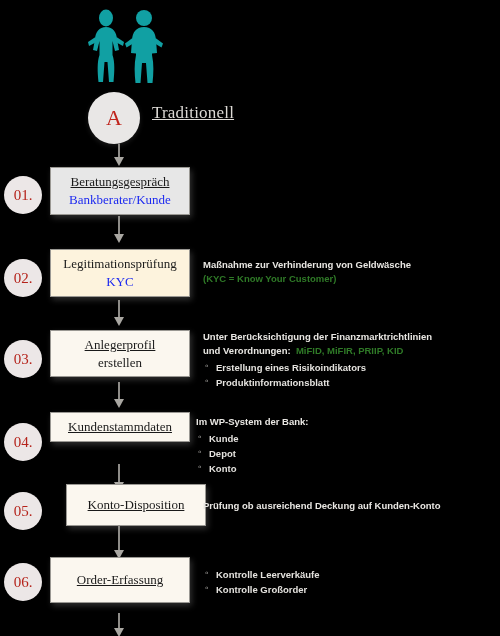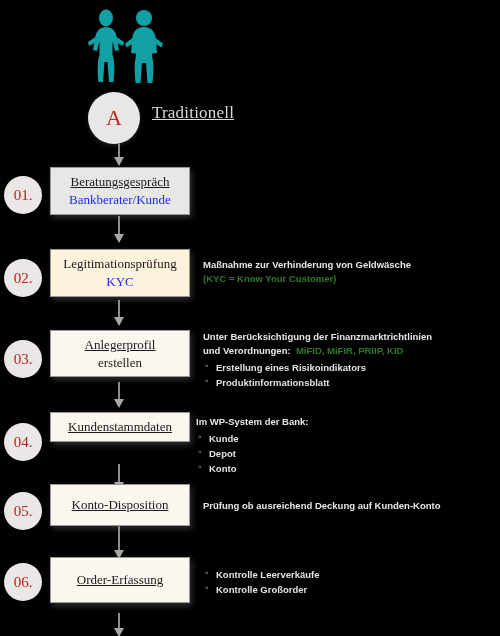--- a/index.html
+++ b/index.html
@@ -225,21 +225,21 @@
     <span class="hd">Im WP-System der Bank:</span>
     <ul>
       <li>Kunde</li>
       <li>Depot</li>
       <li>Konto</li>
     </ul>
   </div>
   <div class="arrow" style="top:464px;height:19px;"></div>
 
   <div class="num" style="top:492px;">05.</div>
-  <div class="box ivory" style="top:484px; padding:11px 8px;">
+  <div class="box ivory" style="top:484px; padding:11px 8px;margin-left:16px;">
     <div class="line1 underlined">Konto-Disposition</div>
   </div>
   <div class="note" style="left:203px; top:499px; width:292px;">
     <span class="hd">Prüfung ob ausreichend Deckung auf Kunden-Konto</span>
   </div>
   <div class="arrow" style="top:525px;height:26px;"></div>
 
   <div class="num" style="top:563px;">06.</div>
   <div class="box ivory" style="top:557px; padding:13px 12px;">
     <div class="line1 underlined">Order-Erfassung</div>

